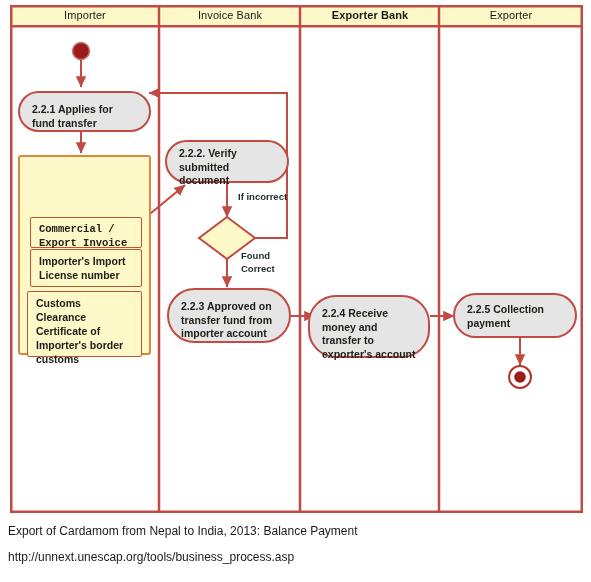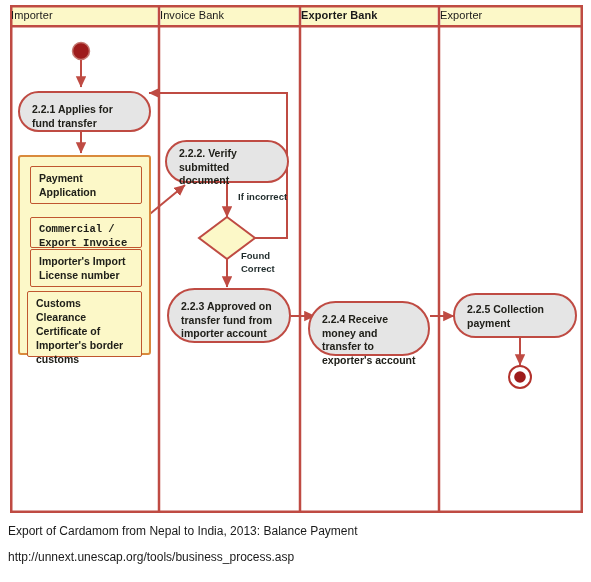--- a/index.html
+++ b/index.html
@@ -30,21 +30,21 @@
   }
   .lane-svg {
     position: absolute;
     left: 0; top: 0;
   }
   .lane-header {
     position: absolute;
     top: 0;
     height: 26px;
     line-height: 21px;
-    text-align: left;
+    text-align: center;
     font-size: 11px;
     color: #1a1a1a;
     letter-spacing: 0.1px;
     white-space: nowrap;
     overflow: hidden;
   }
   
   .node {
     position: absolute;
     box-sizing: border-box;
@@ -173,32 +173,29 @@
     </div>
 
     <div class="node tight" style="left:155px; top:135px; width:124px; height:43px;">
       <span>2.2.2. Verify submitted document</span>
     </div>
 
     <div class="node" style="left:157px; top:283px; width:124px; height:55px;">
       <span>2.2.3 Approved on transfer fund from importer account</span>
     </div>
 
-    <div class="node" style="left:298px; top:296px; width:122px; height:55px;">
+    <div class="node" style="left:298px; top:290px; width:122px; height:63px;">
       <span>2.2.4 Receive money and transfer to exporter's account</span>
     </div>
 
     <div class="node" style="left:443px; top:288px; width:124px; height:45px; padding-top:8px;">
       <span>2.2.5 Collection   payment</span>
     </div>
 
     <div class="doc-group" style="left:8px; top:150px; width:133px; height:200px;">
-      <div class="doc-box" style="left:10px; top:9px; width:112px; height:38px;">
-        <span>Payment Application</span>
-      </div>
       <div class="doc-box" style="left:10px; top:60px; width:112px; height:31px;font-family:Liberation Mono, monospace;">
         <span>Commercial / Export Invoice</span>
       </div>
       <div class="doc-box" style="left:10px; top:92px; width:112px; height:38px;">
         <span>Importer's Import License number</span>
       </div>
       <div class="doc-box" style="left:7px; top:134px; width:115px; height:66px;">
         <span>Customs Clearance Certificate of Importer's border customs</span>
       </div>
     </div>

